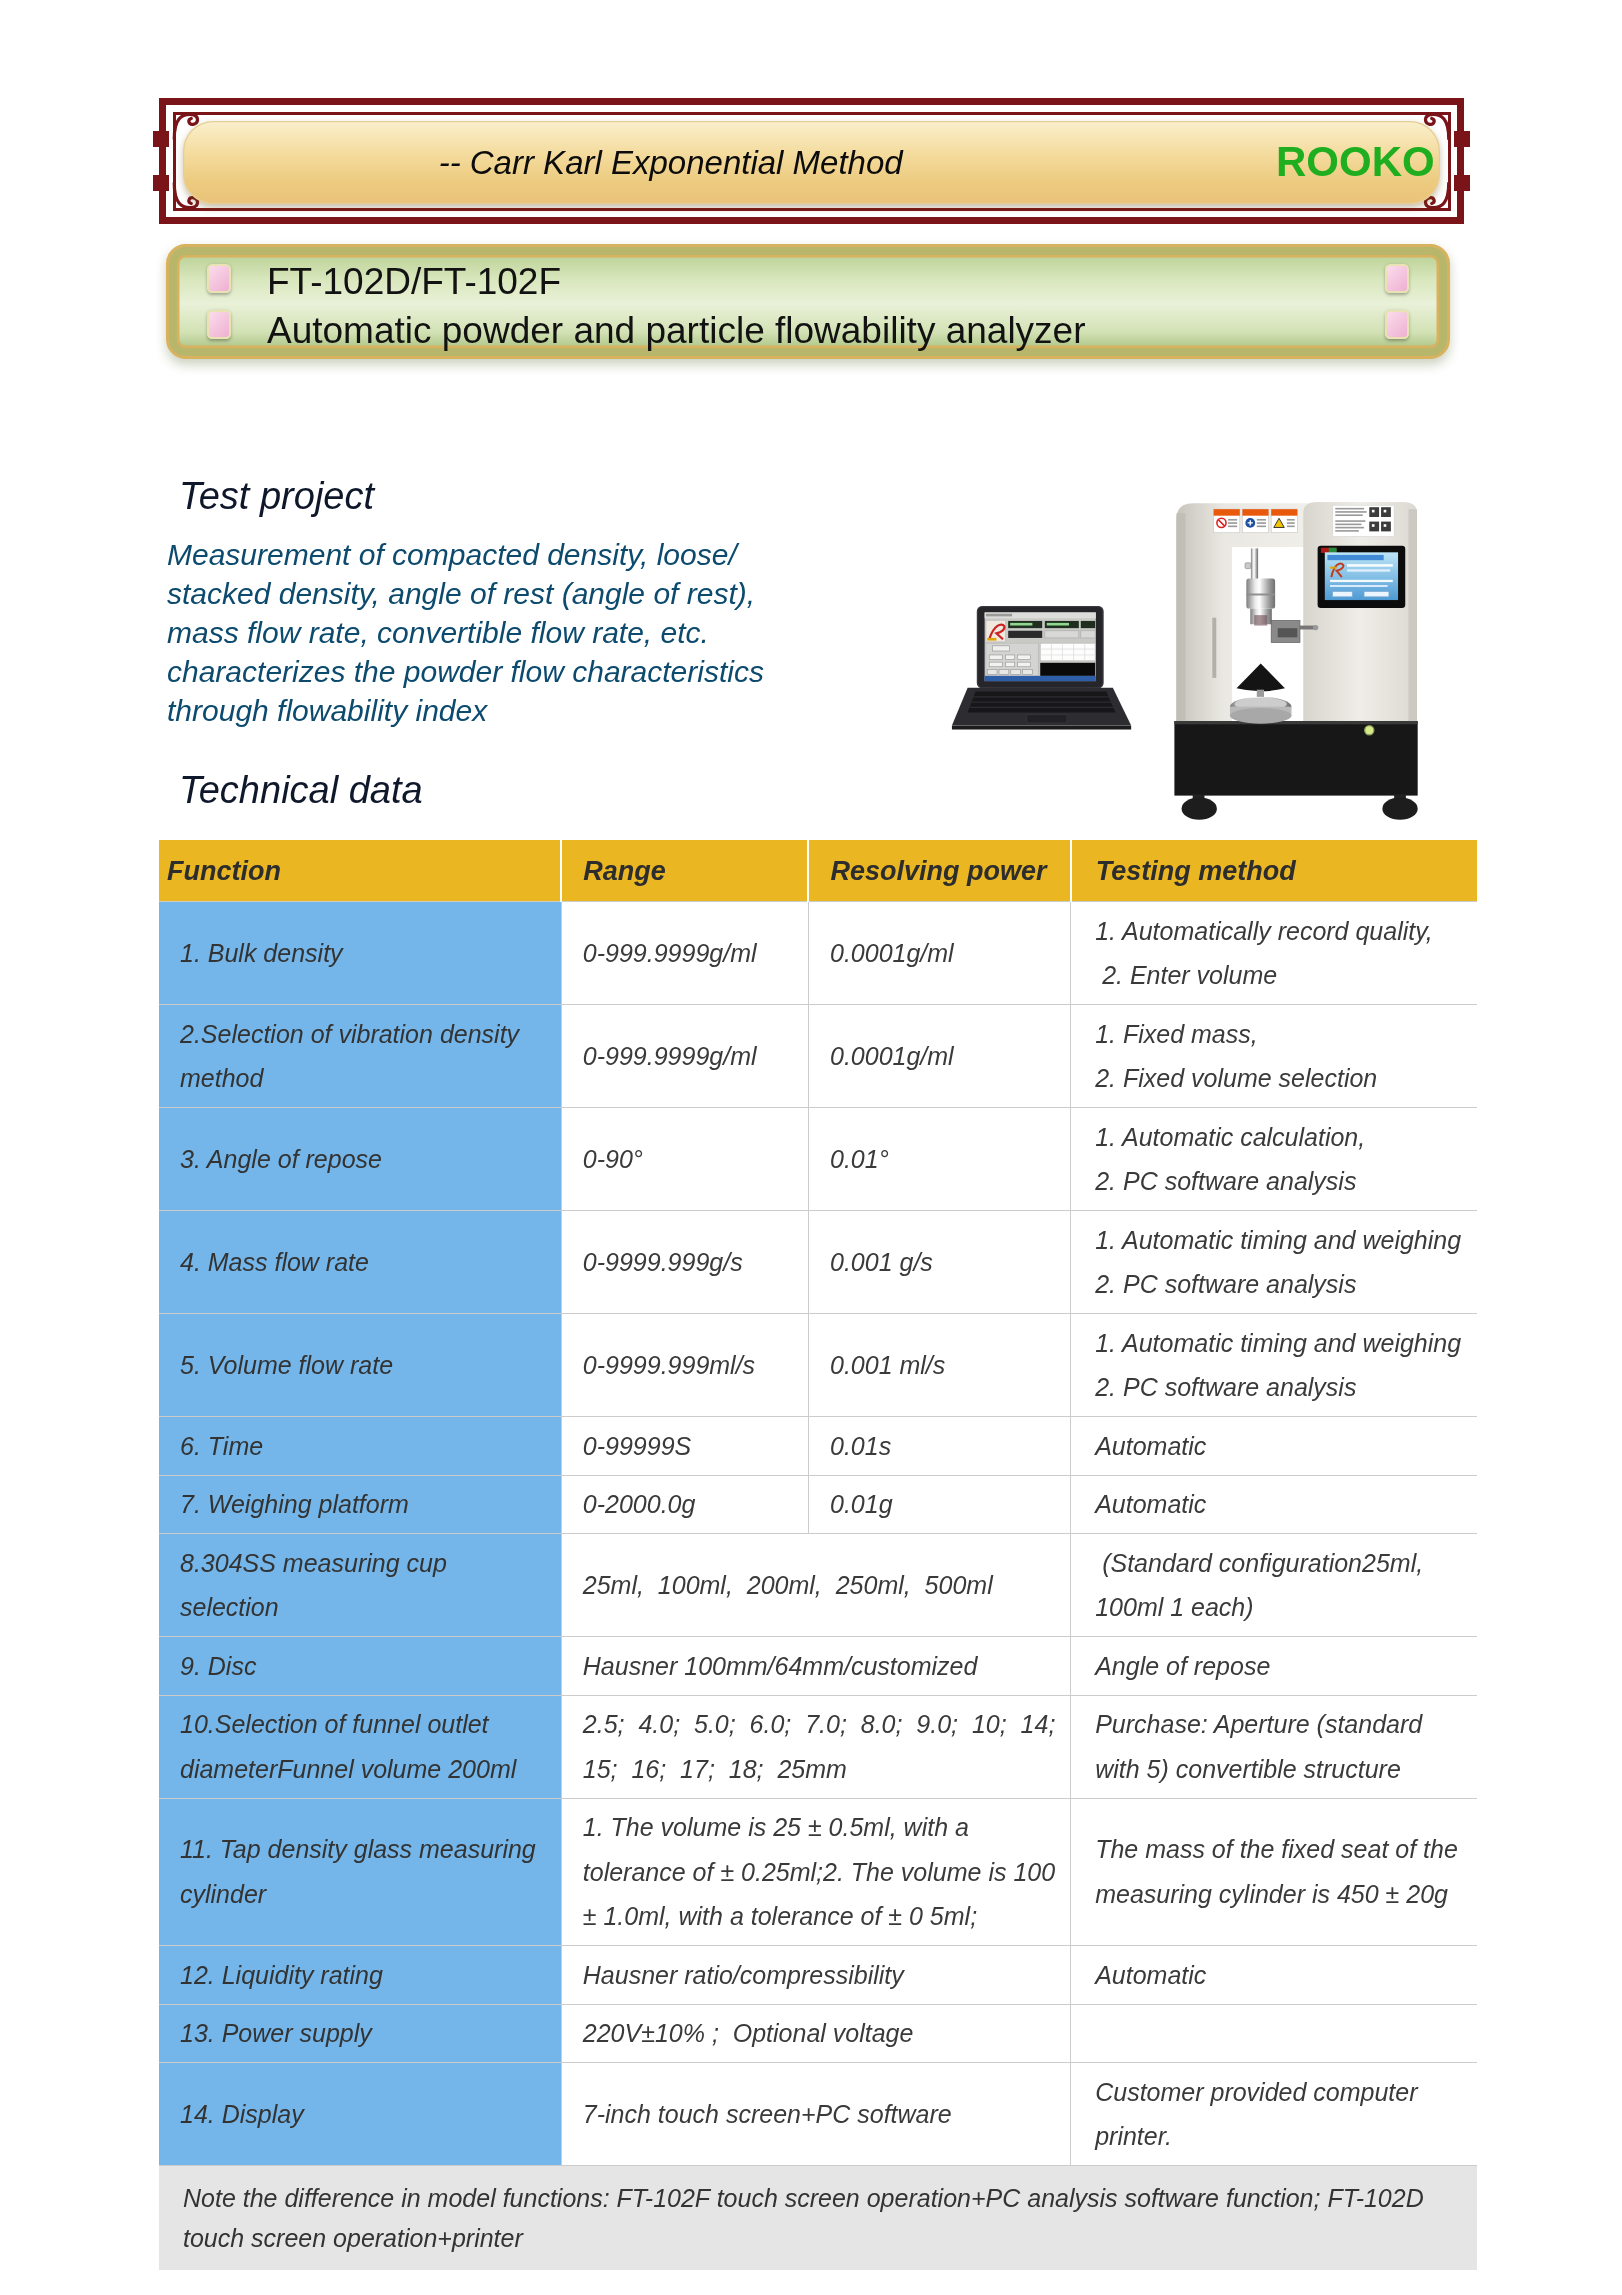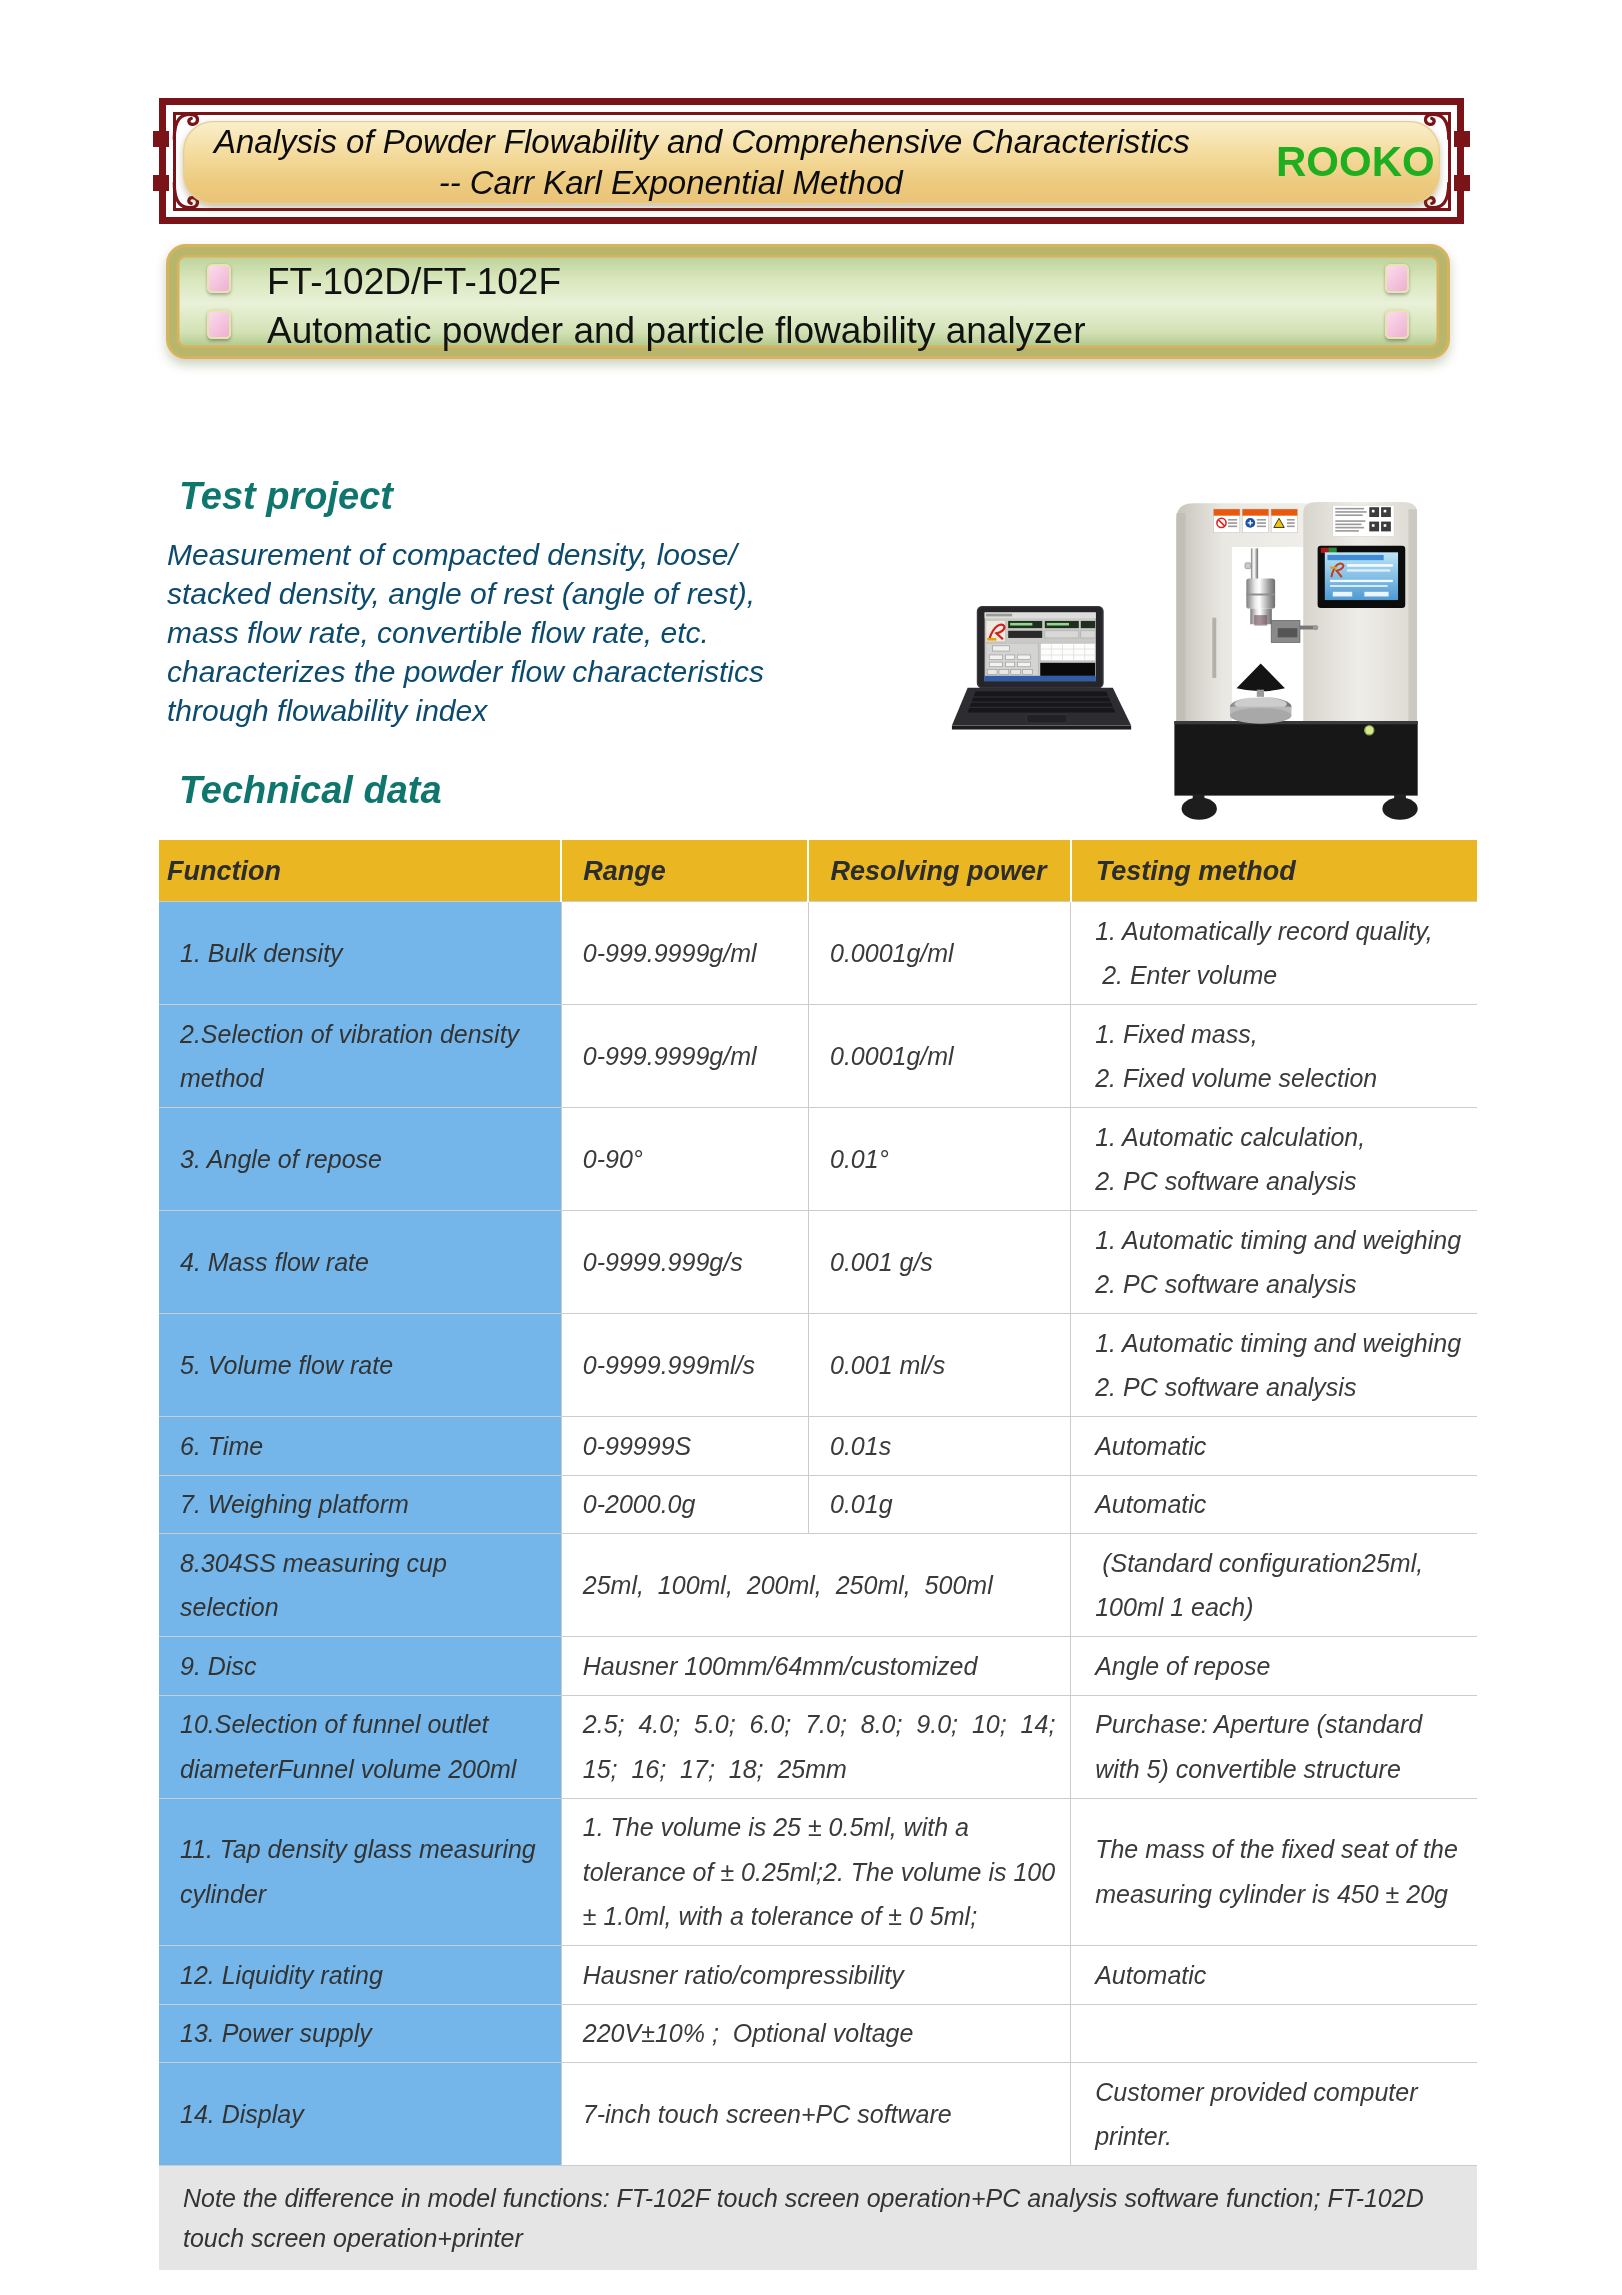--- a/index.html
+++ b/index.html
@@ -38,22 +38,22 @@
                       0 5.2px 10.5px rgba(90,110,50,.30); }
   .pin { position:absolute; width:23.6px; height:29px; border-radius:5.2px;
          background:linear-gradient(135deg,#fbdcec,#eeb0d1);
          border:2px solid #e9e2b2; box-shadow:0 1.3px 3.3px rgba(0,0,0,.3); }
   .pin.tl { left:38px; top:17px; } .pin.tr { right:38px; top:17px; }
   .pin.bl { left:38px; bottom:17px; } .pin.br { right:38px; bottom:17px; }
   .tbar-model { margin:14.4px 0 0 98px; font-size:37px; color:#121212; }
   .tbar-name  { margin:6.5px 0 0 98px; font-size:37px; color:#121212; }
 
   
-  .ghead { position:absolute; left:179px; font-size:38px; font-weight:bold;
-           font-style:italic; color:#0f766e; }
+  .ghead { position:absolute; left:179px; font-size:38px; font-weight:normal;
+           font-style:italic; color:#0f172a; }
   .ghead.tp { top:475px; } .ghead.td { top:769px; }
 
   
   .desc { position:absolute; left:167px; top:535px; width:838px;
           font-size:30px; font-style:italic; color:#0c4a6e; line-height:39px; }
 
   
   .laptop { position:absolute; left:948px; top:605px; width:191px; height:130px; }
   .machine { position:absolute; left:1173px; top:500px; width:250px; height:327px; }
 
@@ -96,21 +96,20 @@
       </svg>
     <svg class="curl bl" viewBox="0 0 46 46">
         <path d="M5 44 C5 15 15 5 33 7 C43 9 43 20 34 22 C27 23 25 15 31 13" fill="none" stroke="#7a1418" stroke-width="5" stroke-linecap="round"></path>
       </svg>
     <svg class="curl br" viewBox="0 0 46 46">
         <path d="M5 44 C5 15 15 5 33 7 C43 9 43 20 34 22 C27 23 25 15 31 13" fill="none" stroke="#7a1418" stroke-width="5" stroke-linecap="round"></path>
       </svg>
 
     <div class="banner">
       <div class="banner-text">
-        <div>Analysis of Powder Flowability and Comprehensive Characteristics</div>
         <div class="banner-line2">-- Carr Karl Exponential Method</div>
       </div>
       <div class="banner-logo">ROOKO</div>
     </div>
   </div>
 
   <div class="tbar">
     <div class="pin tl"></div>
     <div class="pin tr"></div>
     <div class="pin bl"></div>

